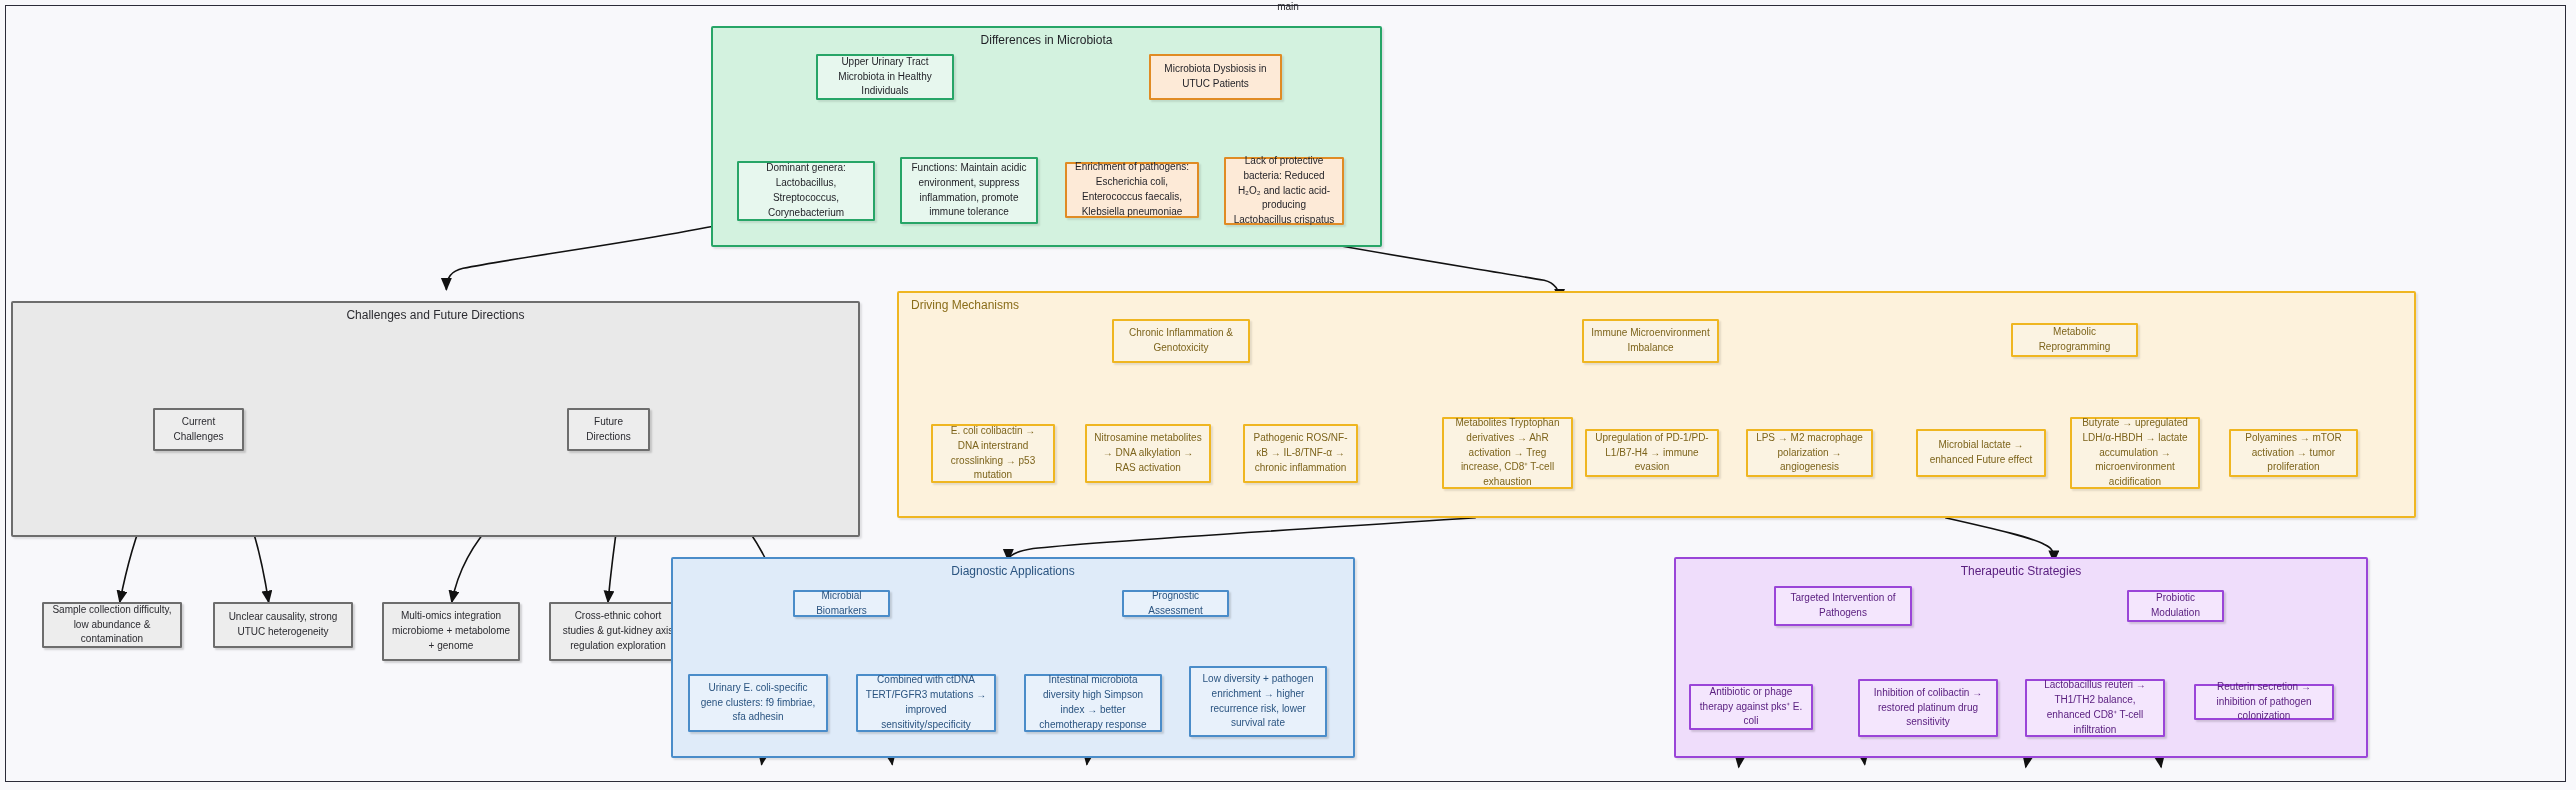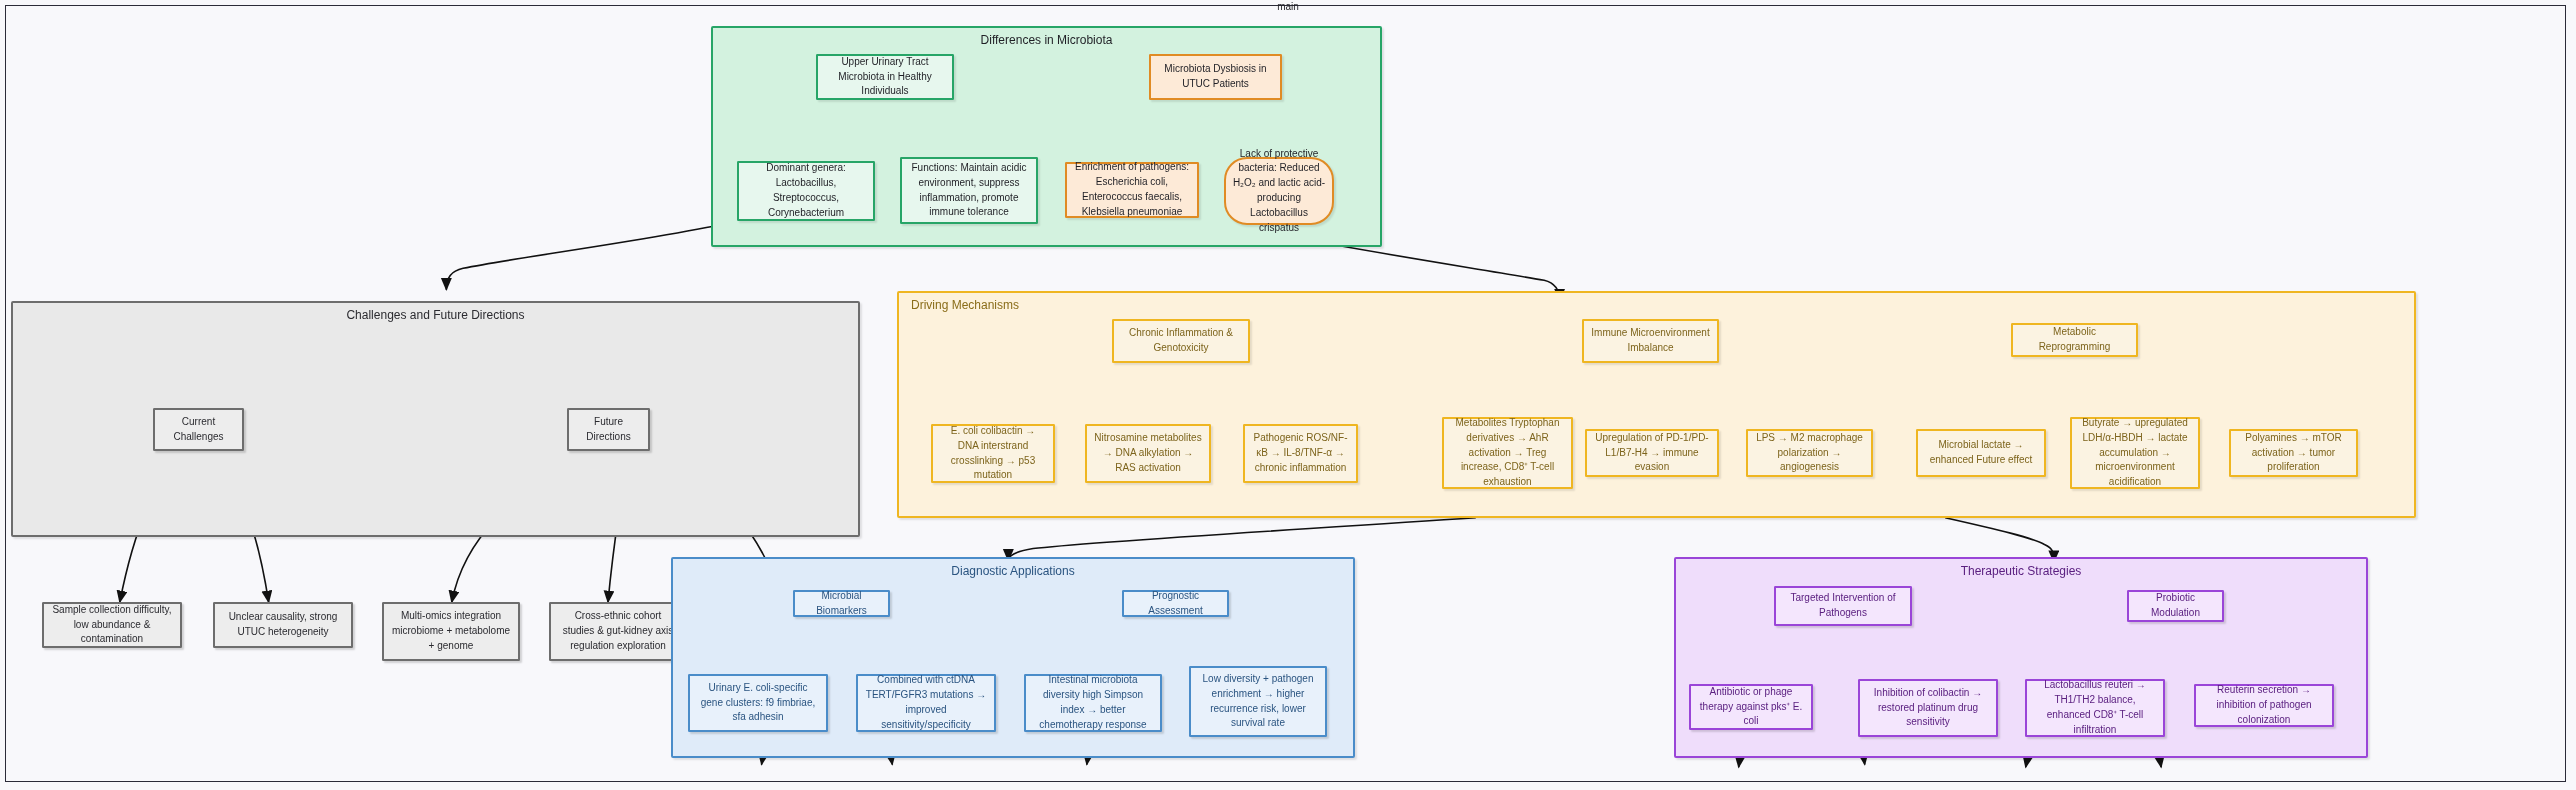--- a/index.html
+++ b/index.html
@@ -101,21 +101,21 @@
   </svg>
 
   <div class="cluster c-green" style="left:711px;top:25.5px;width:671px;height:221px;">
     <div class="cluster-title">Differences in Microbiota</div>
   </div>
   <div class="node n-green" style="left:816px;top:54px;width:138px;height:46px;">Upper Urinary Tract Microbiota in Healthy Individuals</div>
   <div class="node n-orange" style="left:1149px;top:54px;width:133px;height:46px;">Microbiota Dysbiosis in UTUC Patients</div>
   <div class="node n-green" style="left:900px;top:157px;width:138px;height:67px;">Functions: Maintain acidic environment, suppress inflammation, promote immune tolerance</div>
   <div class="node n-green" style="left:737px;top:161px;width:138px;height:60px;">Dominant genera: Lactobacillus, Streptococcus, Corynebacterium</div>
   <div class="node n-orange" style="left:1065px;top:162px;width:134px;height:56px;">Enrichment of pathogens: Escherichia coli, Enterococcus faecalis, Klebsiella pneumoniae</div>
-  <div class="node n-orange" style="left:1224px;top:157px;width:110px;height:68px;border-radius:23px;">Lack of protective bacteria: Reduced H₂O₂ and lactic acid-producing Lactobacillus crispatus</div>
+  <div class="node n-orange" style="left:1224px;top:157px;width:120px;height:68px;">Lack of protective bacteria: Reduced H₂O₂ and lactic acid-producing Lactobacillus crispatus</div>
 
   <div class="cluster c-gray" style="left:11px;top:301px;width:849px;height:236px;">
     <div class="cluster-title">Challenges and Future Directions</div>
   </div>
   <div class="node n-gray" style="left:153px;top:408px;width:91px;height:43px;">Current Challenges</div>
   <div class="node n-gray" style="left:567px;top:408px;width:83px;height:43px;">Future Directions</div>
   <div class="node n-gray" style="left:42px;top:424px;width:138px;height:48px;opacity:0;pointer-events:none;"></div>
   <div class="node n-gray" style="left:42px;top:602px;width:140px;height:46px;">Sample collection difficulty, low abundance &amp; contamination</div>
   <div class="node n-gray" style="left:213px;top:602px;width:140px;height:46px;">Unclear causality, strong UTUC heterogeneity</div>
   <div class="node n-gray" style="left:382px;top:602px;width:138px;height:59px;">Multi-omics integration microbiome + metabolome + genome</div>
@@ -152,15 +152,15 @@
   <div class="node n-blue" style="left:1189px;top:666px;width:138px;height:71px;">Low diversity + pathogen enrichment → higher recurrence risk, lower survival rate</div>
 
   <div class="cluster c-purple" style="left:1674px;top:557px;width:694px;height:201px;">
     <div class="cluster-title">Therapeutic Strategies</div>
   </div>
   <div class="node n-purple" style="left:1774px;top:586px;width:138px;height:40px;">Targeted Intervention of Pathogens</div>
   <div class="node n-purple" style="left:2127px;top:590px;width:97px;height:32px;">Probiotic Modulation</div>
   <div class="node n-purple" style="left:1689px;top:684px;width:124px;height:46px;">Antibiotic or phage therapy against pks⁺ E. coli</div>
   <div class="node n-purple" style="left:1858px;top:679px;width:140px;height:58px;">Inhibition of colibactin → restored platinum drug sensitivity</div>
   <div class="node n-purple" style="left:2025px;top:679px;width:140px;height:58px;">Lactobacillus reuteri → TH1/TH2 balance, enhanced CD8⁺ T-cell infiltration</div>
-  <div class="node n-purple" style="left:2194px;top:684px;width:140px;height:43px;">Reuterin secretion → inhibition of pathogen colonization</div>
+  <div class="node n-purple" style="left:2194px;top:684px;width:140px;height:36px;">Reuterin secretion → inhibition of pathogen colonization</div>
 </div>
 
 
 </body></html>

